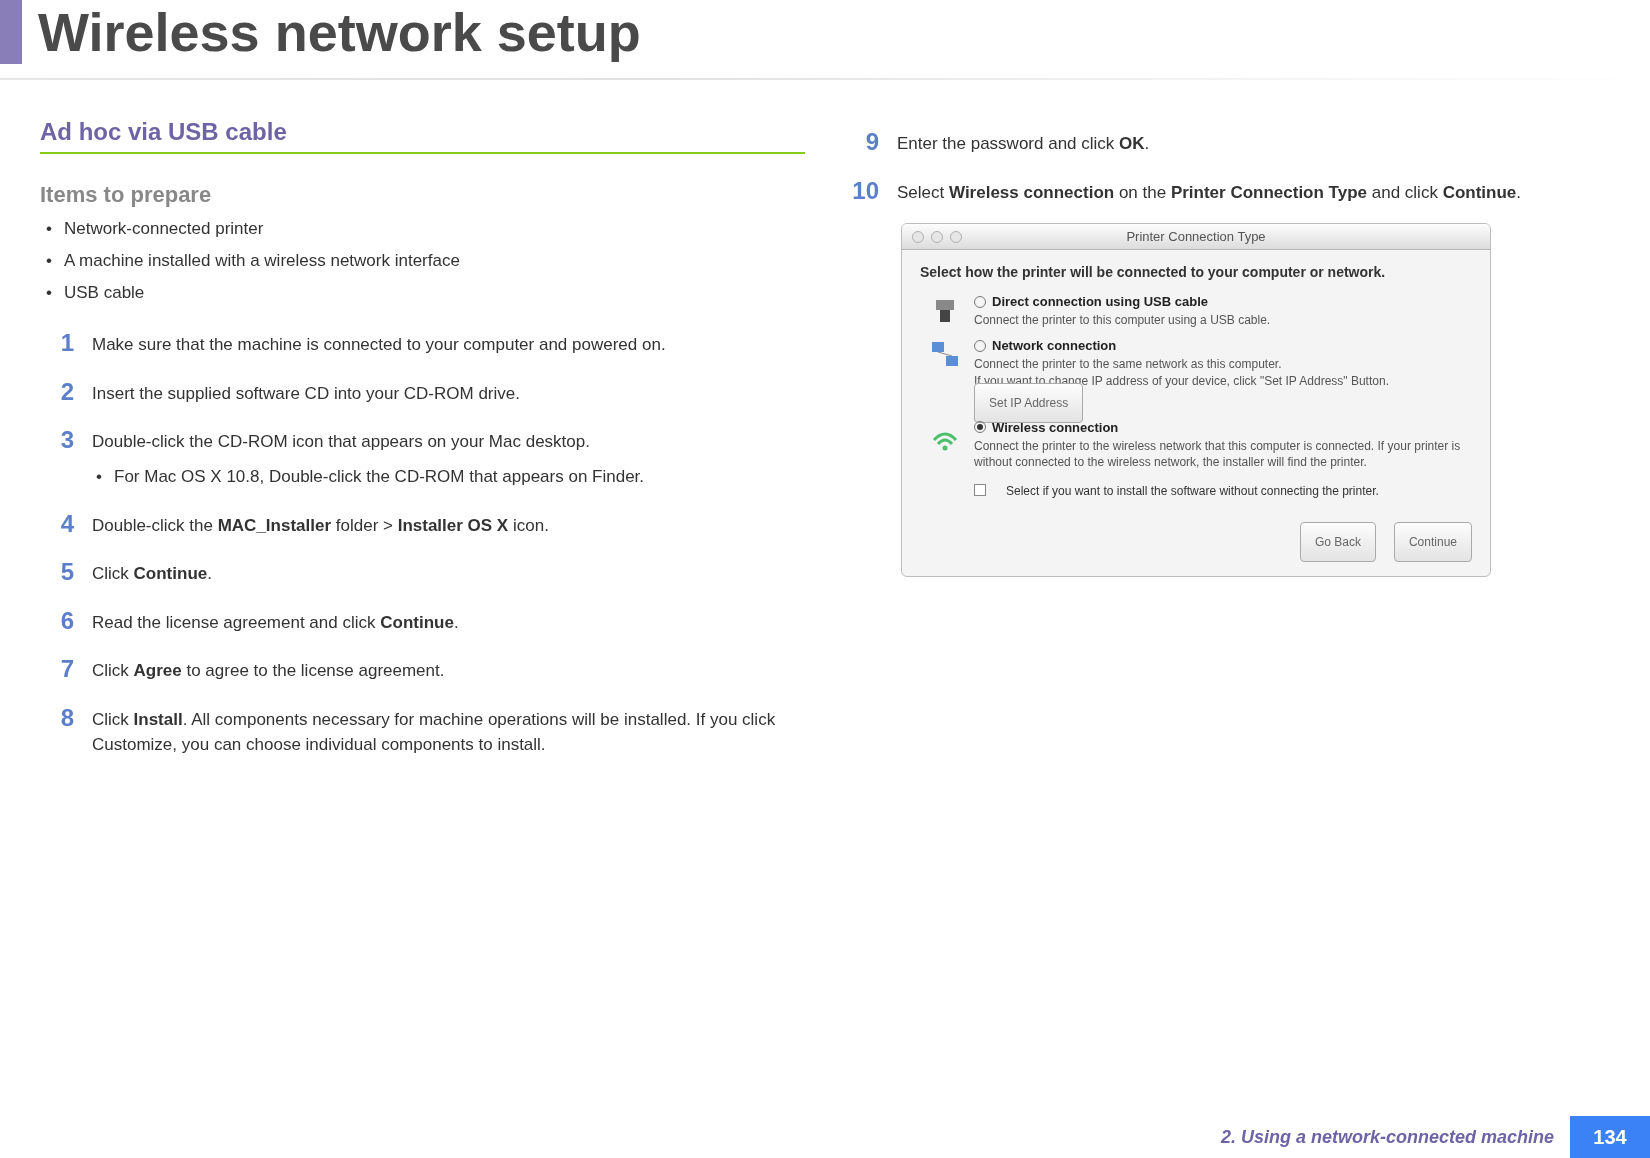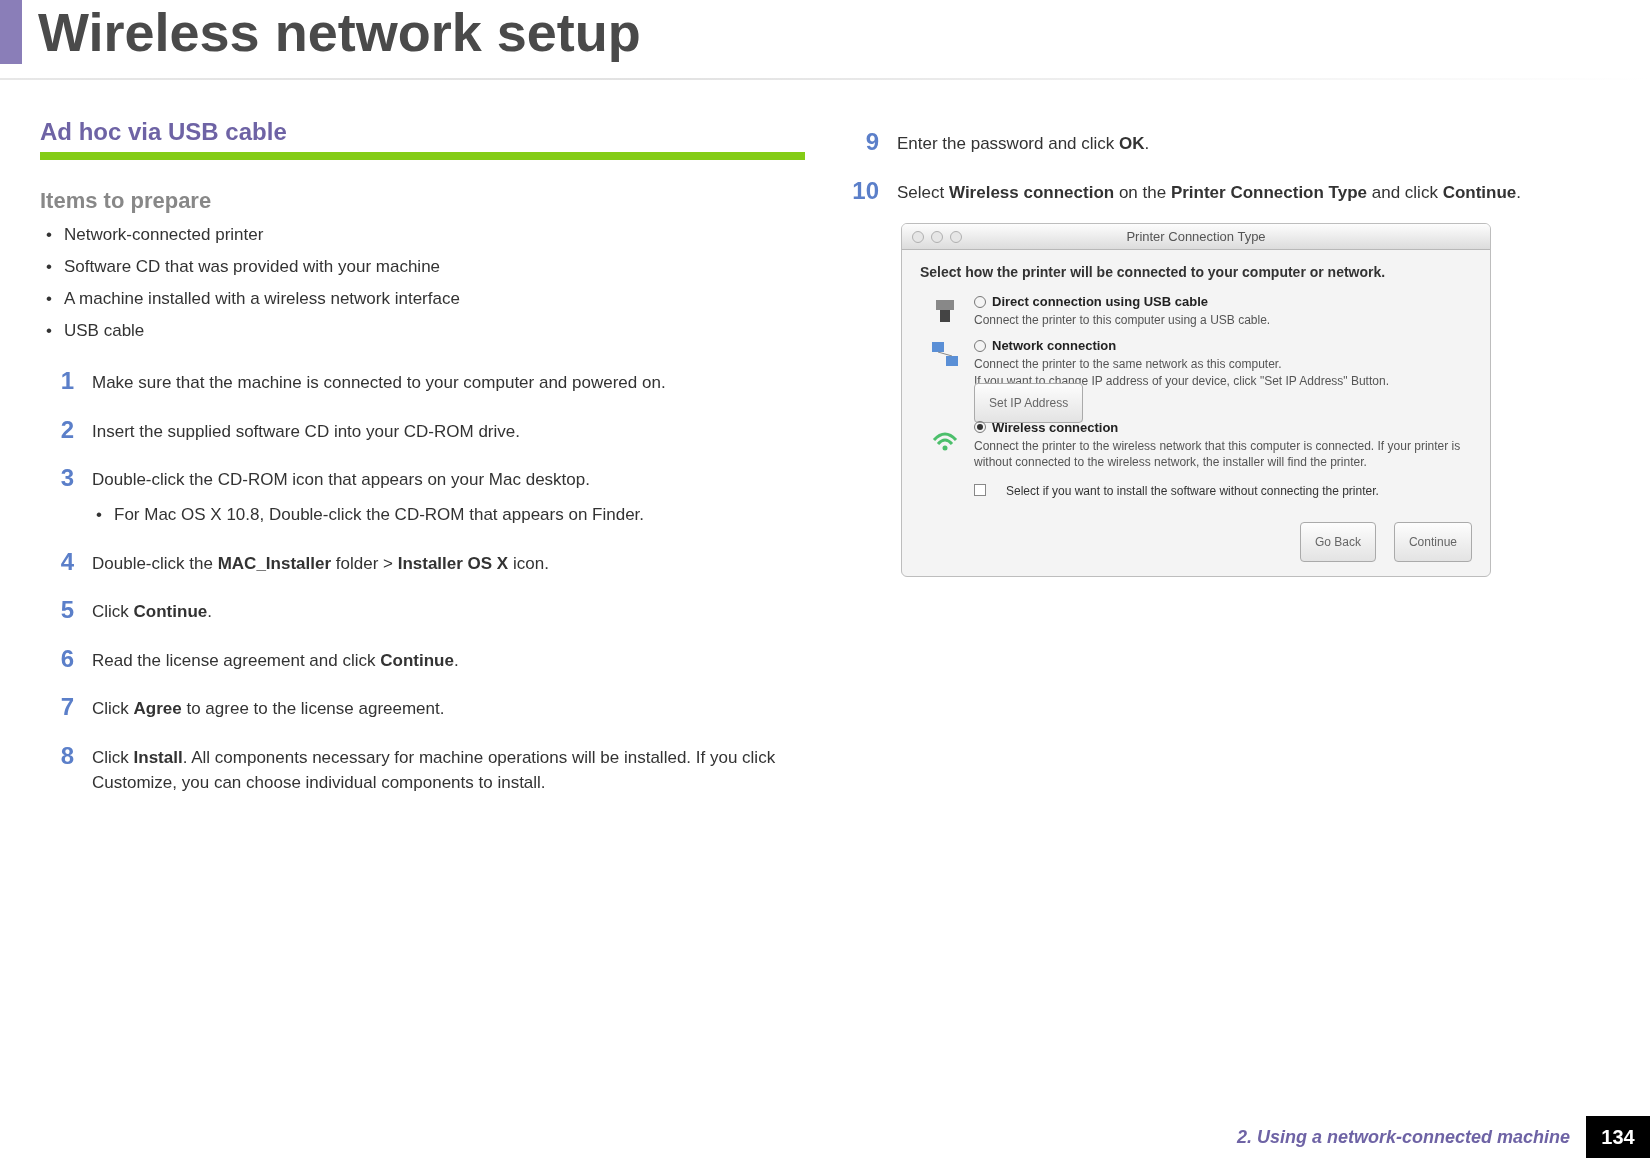--- a/index.html
+++ b/index.html
@@ -21,21 +21,21 @@
     padding: 0 0 0 38px; line-height: 64px;
   }
   .title-underline {
     height: 2px; background: linear-gradient(to right, #e7e7e7, #e2e2e2 40%, #fff);
     margin-top: 14px;
   }
   .columns { display: flex; padding: 28px 40px 0 40px; gap: 40px; }
   .col { flex: 1; }
   .sec-header {
     font-size: 24px; font-weight: 700; color: #6e63a5;
-    border-bottom: 8px solid #84cc16; padding-bottom: 6px; margin-bottom: 28px;
+    border-bottom: 2px solid #84cc16; padding-bottom: 6px; margin-bottom: 28px;
   }
   .subhead { font-size: 22px; font-weight: 700; color: #888; margin-bottom: 5px; }
   .bullets { list-style: none; margin-bottom: 10px; }
   .bullets li { font-size: 17px; color: #333; padding: 6px 0 6px 24px; position: relative; }
   .bullets li::before { content: "•"; position: absolute; left: 6px; color: #333; }
   .steps { list-style: none; }
   .steps > li { display: flex; gap: 18px; padding: 10px 0; }
   .stepnum { font-size: 24px; font-weight: 700; color: #5b7fc9; min-width: 34px; text-align: right; }
   .steptext { font-size: 17px; color: #333; line-height: 1.45; padding-top: 4px; }
   .steptext .inner-bullet { display:block; padding-left:22px; position:relative; margin-top:10px; }
@@ -59,41 +59,40 @@
   .opt-desc { font-size:12px; color:#555; margin-top:3px; line-height:1.35; }
   .setip-row { padding-left:54px; margin-top:6px; }
   .btn { background:linear-gradient(#fdfdfd,#e3e3e3); border:1px solid #aaa; border-radius:4px; padding:12px 14px; font-size:12px; color:#666; }
   .chk-row { display:flex; gap:20px; margin:14px 0 0 54px; font-size:12px; color:#333; }
   .chk { width:12px; height:12px; border:1px solid #888; background:#fff; }
   .sc-btnrow { display:flex; justify-content:flex-end; gap:18px; margin-top:24px; }
 
   
   .footer { position:absolute; bottom:0; left:0; right:0; height:42px; display:flex; justify-content:flex-end; align-items:stretch; }
   .footlabel { font-size:18px; font-weight:700; font-style:italic; color:#6e63a5; display:flex; align-items:center; padding-right:16px; }
-  .pgnum { width:64px; background:#000000; color:#fff; font-weight:700; font-size:20px; display:flex; align-items:center; justify-content:center; }
+  .pgnum { width:80px; background:#3b82f6; color:#fff; font-weight:700; font-size:20px; display:flex; align-items:center; justify-content:center; }
 
   
   .i-usb svg, .i-net svg, .i-wifi svg, .i-ruler svg { width:100%; height:100%; }
 </style>
 </head>
 <body>
 
 <div class="title-bar">
   <div class="title-block"></div>
   <div class="title-text">Wireless network setup</div>
   <div class="title-underline"></div>
 </div>
 
 <div class="columns">
   <div class="col">
     <div class="sec-header">Ad hoc via USB cable</div>
     <div class="subhead">Items to prepare</div>
     <ul class="bullets">
       <li>Network-connected printer</li>
-      <li>Software CD that was provided with your machine</li>
       <li>A machine installed with a wireless network interface</li>
       <li>USB cable</li>
     </ul>
     <ul class="steps">
       <li>
         <div class="stepnum">1</div>
         <div class="steptext">Make sure that the machine is connected to your computer and powered on.</div>
       </li>
       <li>
         <div class="stepnum">2</div>

